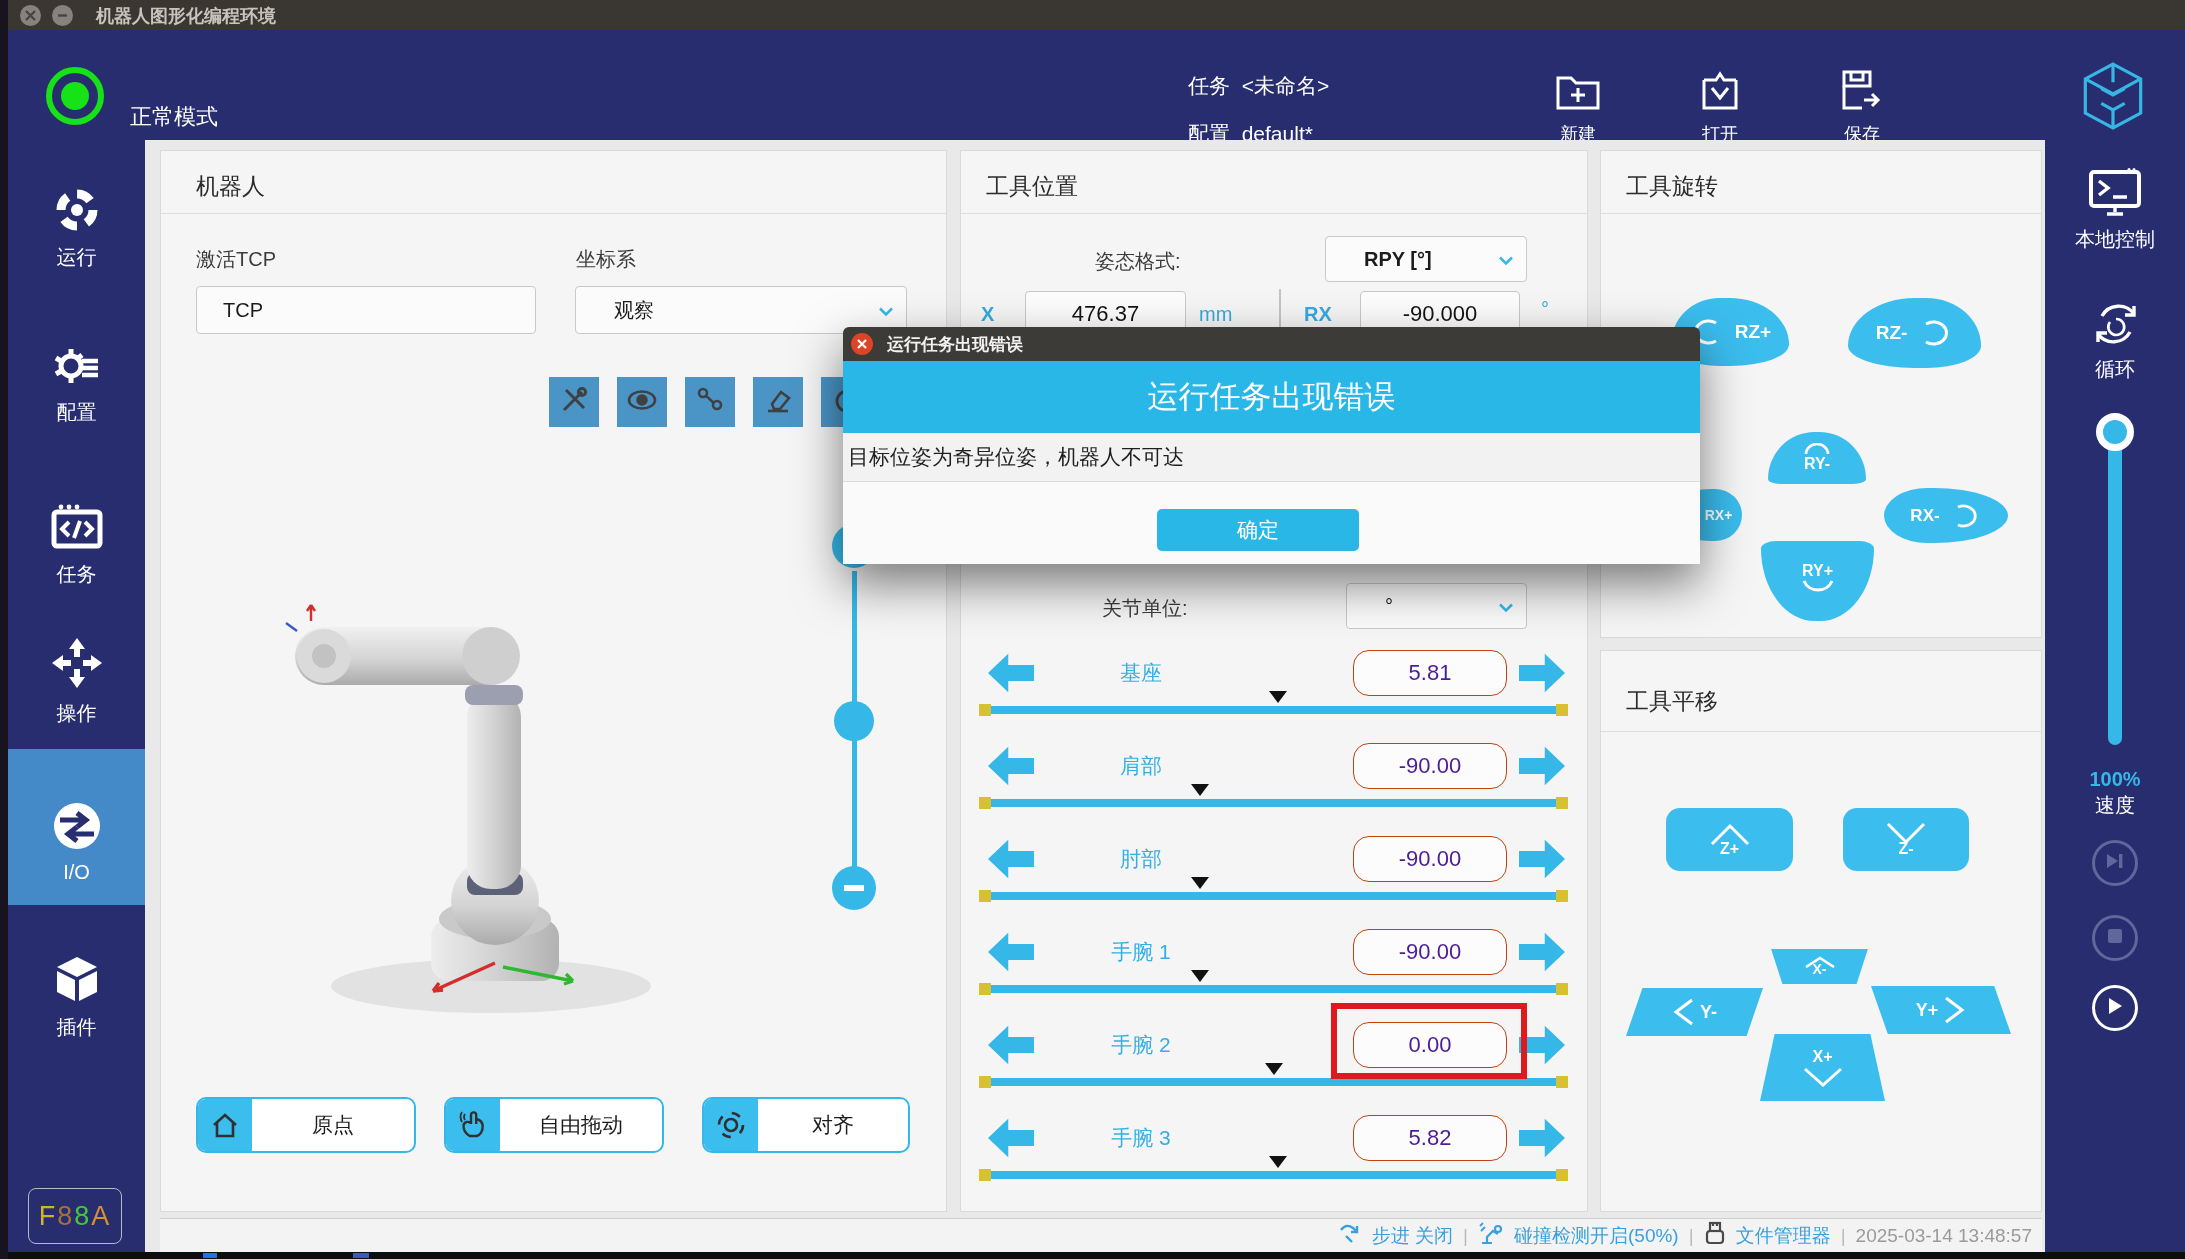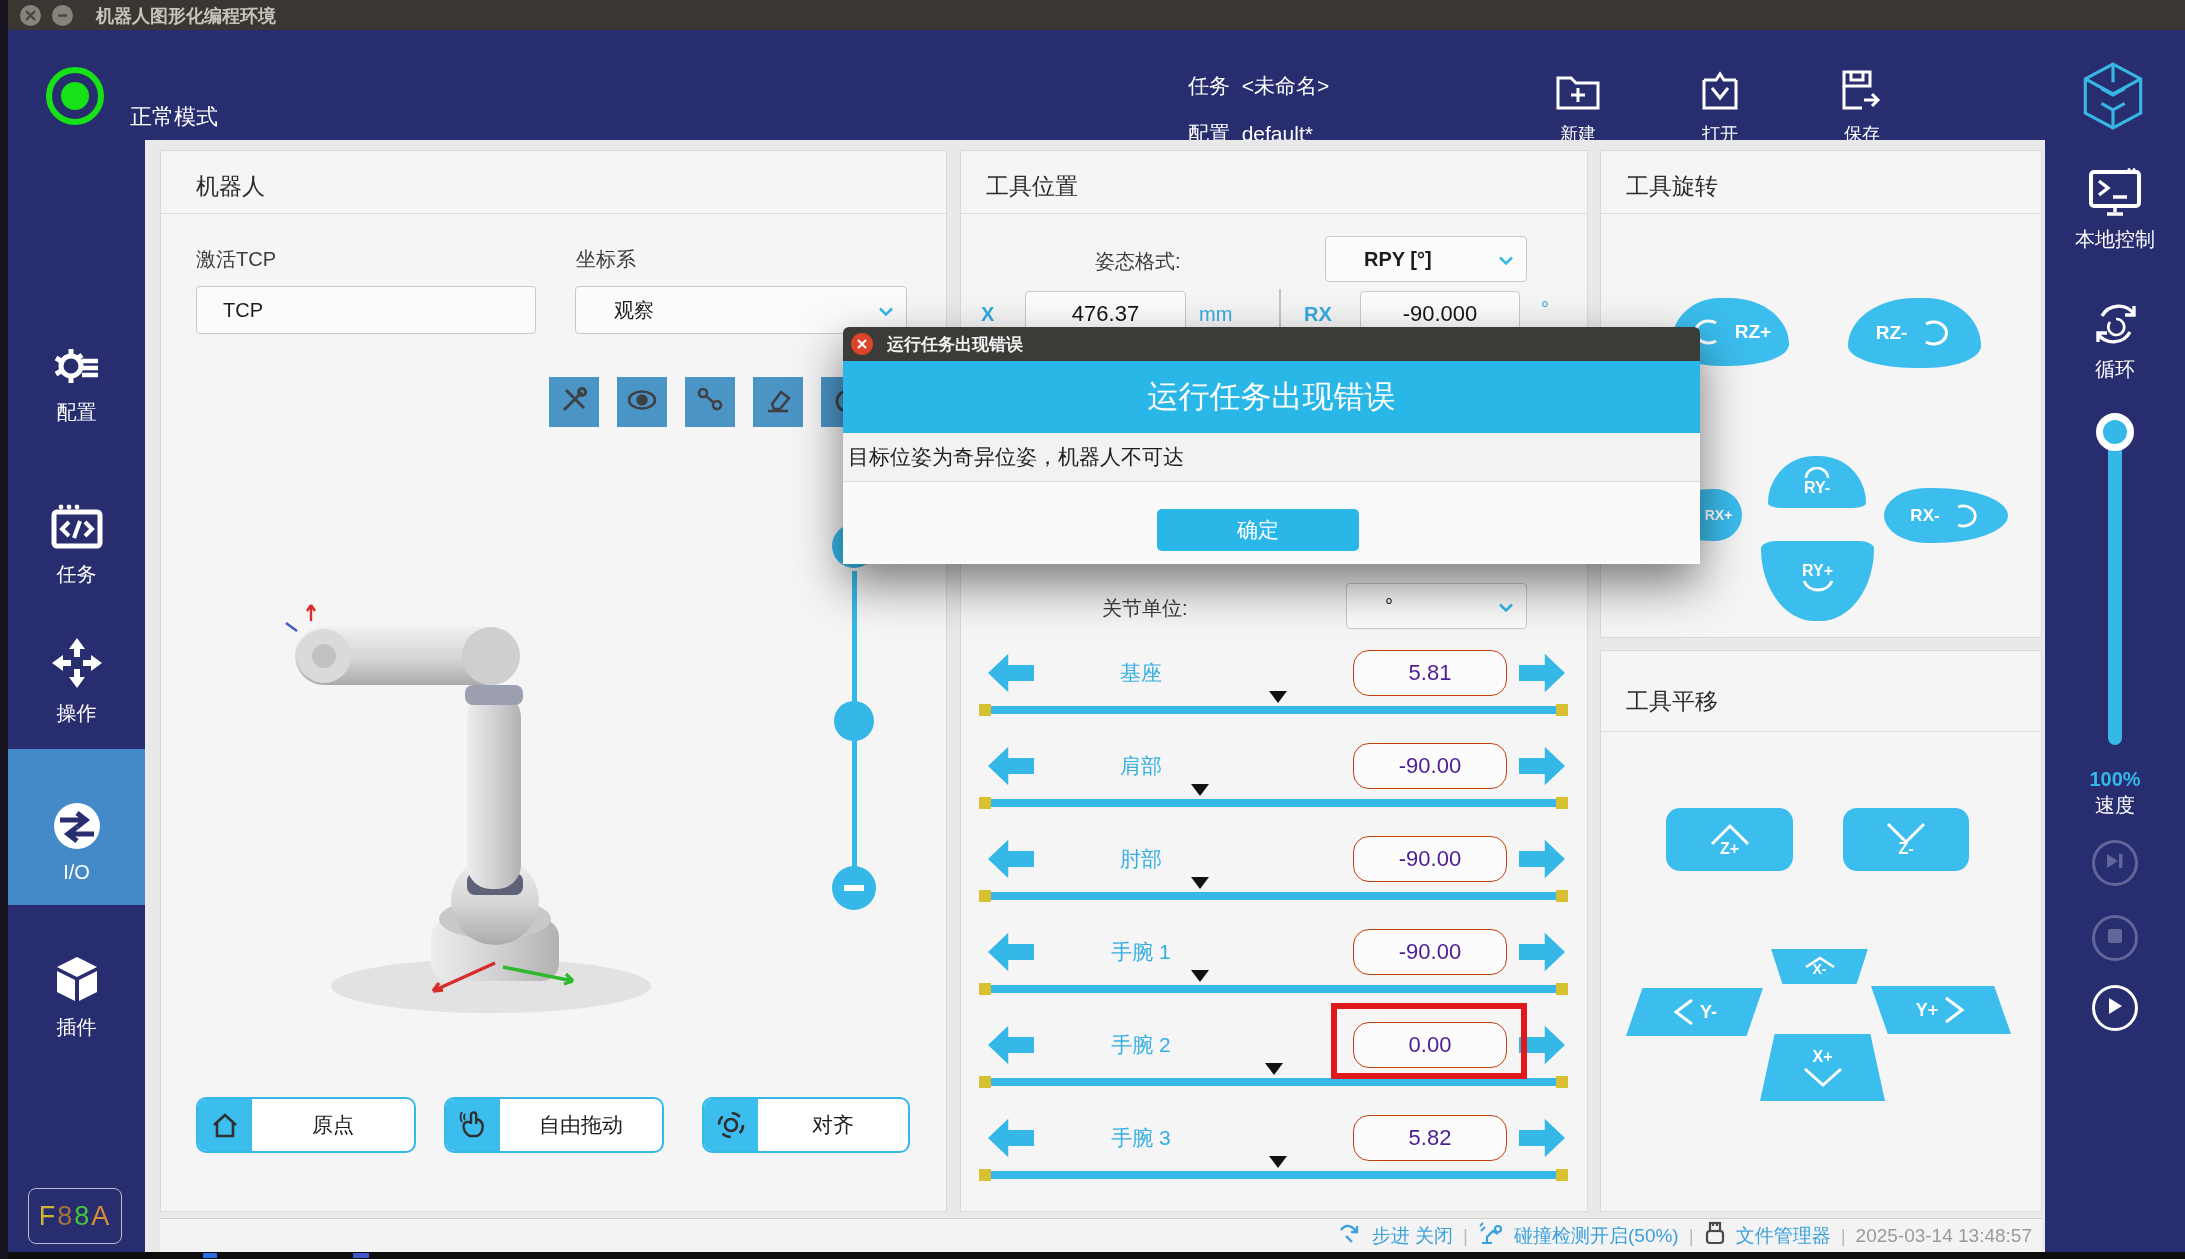--- a/index.html
+++ b/index.html
@@ -194,20 +194,28 @@
       <path d="M31 3 L57 17 V49 L31 63 L5 49 V17 Z"></path>
       <path d="M31 3 V20 M5 17 L31 31 L57 17 M31 63 V46"></path>
       <path d="M20 26 l11 6 l11 -6 M20 40 l11 6 l11 -6"></path>
     </svg>
   </div>
 </div>
 
 <div class="abs" id="lsidebar">
   <div id="item-operate-bg"></div>
 
+  <div class="side-item" style="top:46px">
+    <span>
+      <svg width="48" height="48" viewBox="0 0 48 48">
+        <circle cx="24" cy="24" r="16" fill="none" stroke="#fff" stroke-width="9" stroke-dasharray="15 10"></circle>
+        <circle cx="24" cy="24" r="6" fill="#fff"></circle>
+      </svg></span>
+    <div class="lbl">运行</div>
+  </div>
 
   <div class="side-item" style="top:201px">
     <span>
       <svg width="50" height="48" viewBox="0 0 50 48" fill="none" stroke="#fff">
         <circle cx="19" cy="25" r="10" stroke-width="5"></circle>
         <g stroke-width="5">
             <path d="M19 8 v6 M19 36 v6 M4 17 l5 3 M4 33 l5 -3 M30 14 l-4 3"></path>
           </g>
         <g stroke-width="4.5">
             <path d="M30 20 h16 M30 27 h16 M30 34 h16"></path>
@@ -517,21 +525,21 @@
       </svg>
     <span>RZ+</span>
   </div>
   <div class="rot-btn" style="left:247px; top:147px; width:133px; height:70px; border-radius:55% 45% 45% 55% / 75% 75% 35% 35%">
     <span>RZ-</span>
     <svg width="30" height="26" viewBox="0 0 30 26" fill="none" stroke="#fff" stroke-width="3">
         <path d="M3 4 a13 11 0 1 1 0 18"></path>
       </svg>
   </div>
 
-  <div class="rot-btn" style="left:167px; top:305px; width:98px; height:52px; border-radius:50% 50% 14% 14% / 95% 95% 10% 10%; flex-direction:column; gap:3px">
+  <div class="rot-btn" style="left:167px; top:281px; width:98px; height:52px; border-radius:50% 50% 14% 14% / 95% 95% 10% 10%; flex-direction:column; gap:3px">
     <svg width="26" height="12" viewBox="0 0 26 12" fill="none" stroke="#fff" stroke-width="2.6">
         <path d="M2 11 a11 10 0 0 1 22 0"></path>
       </svg>
     <span style="font-size:16px; margin-top:-3px">RY-</span>
   </div>
   <div class="rot-btn" style="left:64px; top:338px; width:77px; height:52px; border-radius:60% 35% 35% 60% / 50% 50% 50% 50%; font-size:14px">
     <svg width="14" height="22" viewBox="0 0 14 22" fill="none" stroke="#fff" stroke-width="2.6">
         <path d="M12 2 a10 9 0 0 0 0 18"></path>
       </svg>
     <span>RX+</span>

